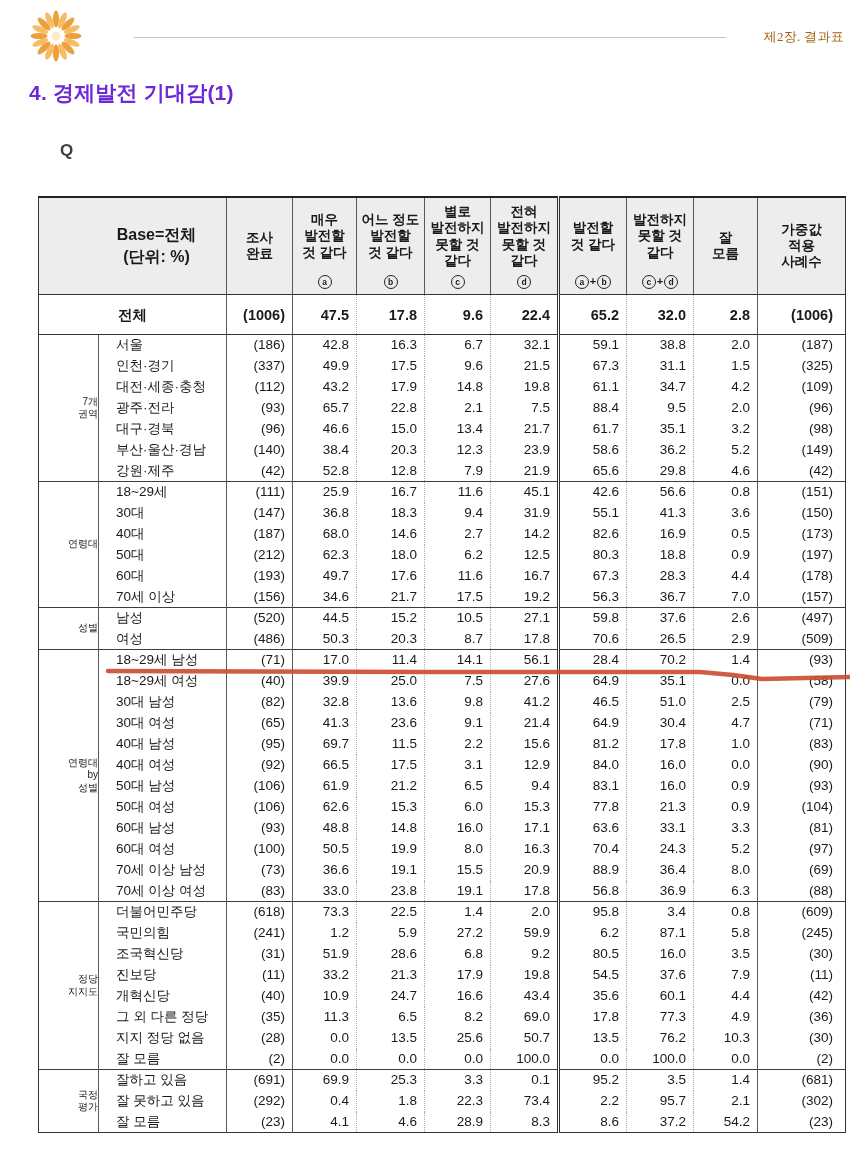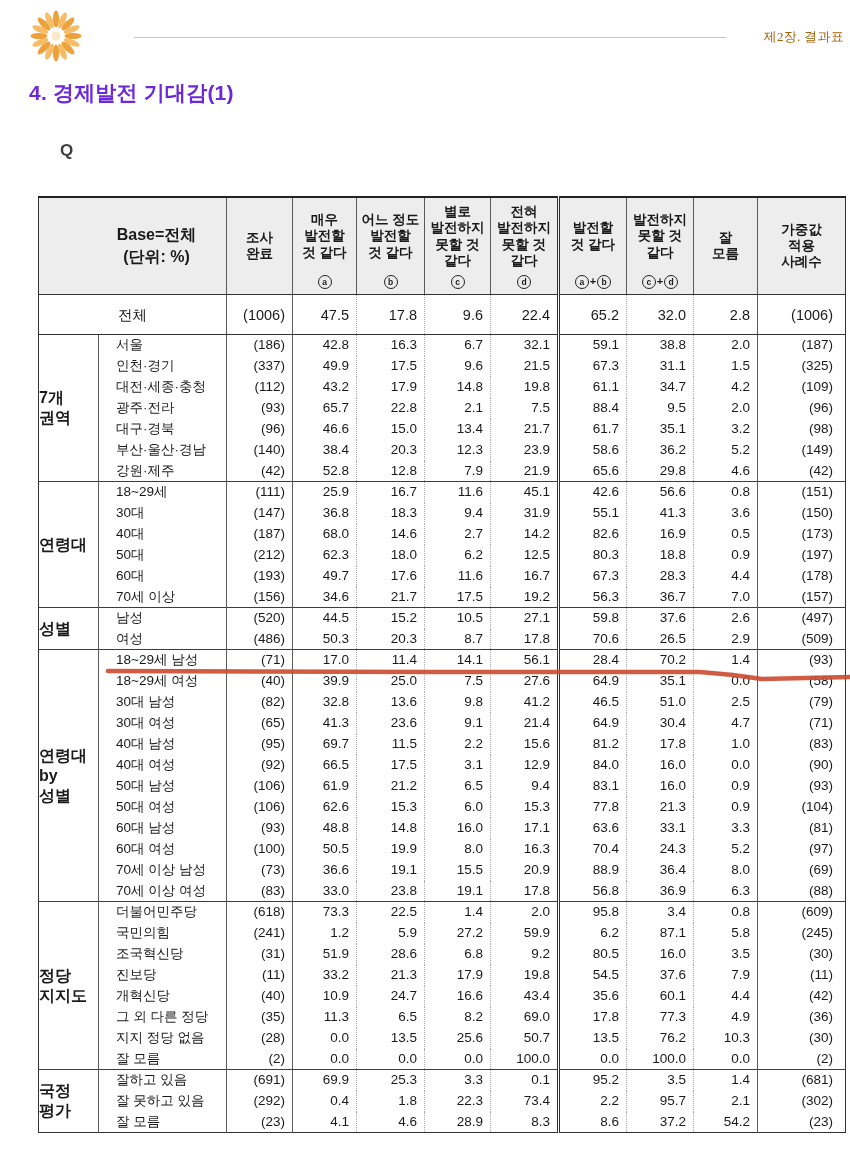--- a/index.html
+++ b/index.html
@@ -37,24 +37,24 @@
   .hsub{flex:none;height:19px;display:flex;align-items:flex-start;justify-content:center;
         gap:1px;font-size:11px;font-weight:700;}
   .circ{width:12px;height:12px;border:1.2px solid #222;border-radius:50%;
         font-size:8.5px;line-height:12px;text-align:center;display:inline-block;}
   .base-lines{height:96px;display:flex;flex-direction:column;justify-content:center;
               text-align:center;font-size:16px;line-height:1.35;font-weight:700;margin-left:48px;}
 
   tbody td{padding:0;font-size:13.5px;line-height:20px;vertical-align:middle;}
   tbody tr{height:21px;}
   tr.total{height:40px;}
-  tr.total td{font-weight:400;font-size:14.5px;border-bottom:1.4px solid #333;}
+  tr.total td{font-weight:700;font-size:14.5px;border-bottom:1.4px solid #333;}
   tr.total td.tlabel{text-align:center;}
   tr.gstart td{border-top:1.4px solid #3d3d3d;}
-  td.glabel{text-align:left;font-weight:700;font-size:16px;white-space:pre-line;line-height:1.25;}
+  td.glabel{text-align:right;font-weight:400;font-size:10px;white-space:pre-line;line-height:1.25;}
   td.rlabel{text-align:left;padding-left:17px;border-left:1px solid #5a5a5a;
             white-space:nowrap;overflow:hidden;}
   td.num{text-align:right;padding-right:7px;font-variant-numeric:tabular-nums;}
   td.last{padding-right:12px;}
   td.bl-s{border-left:1px solid #5a5a5a;}
   td.bl-d{border-left:1px dotted #adadad;}
   td.bl-dbl{border-left:3px double #333;}
 
   #annotation{left:0;top:0;pointer-events:none;z-index:5;}
 </style>

